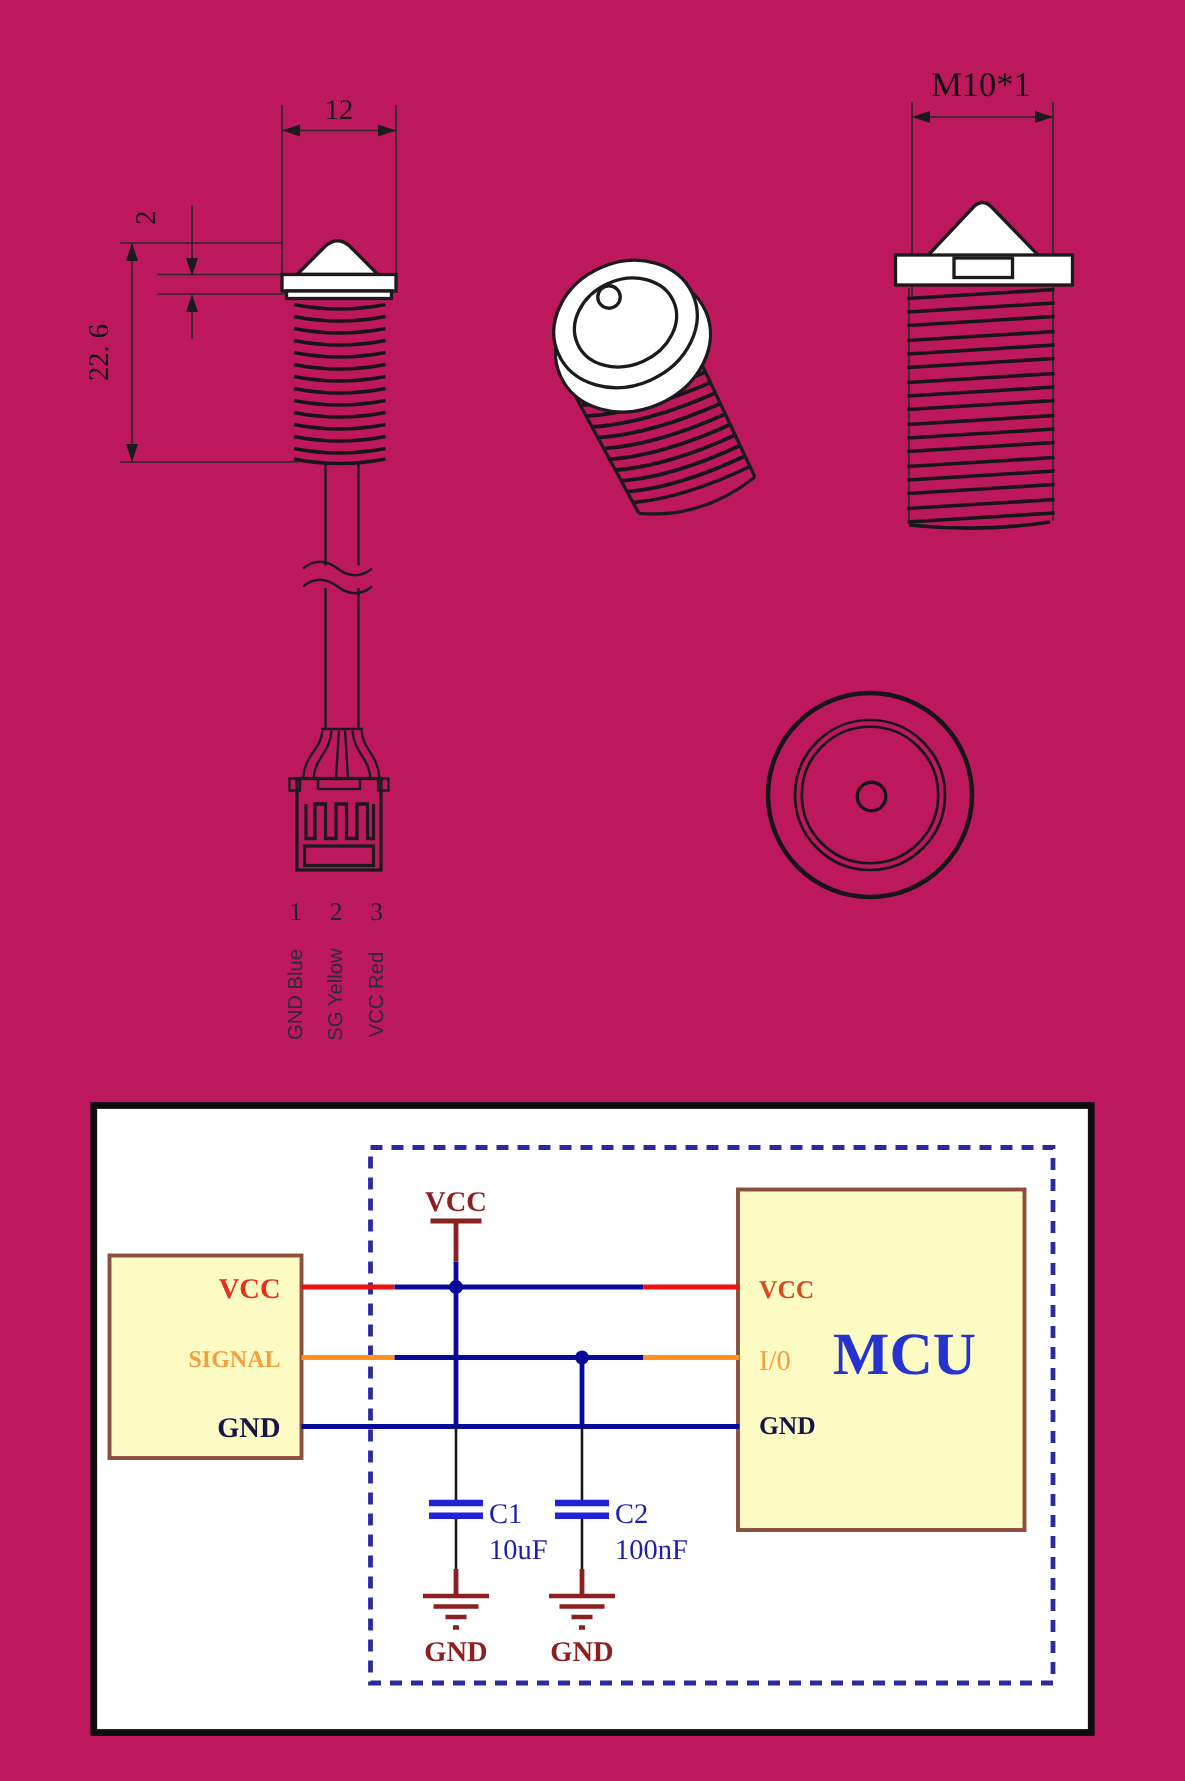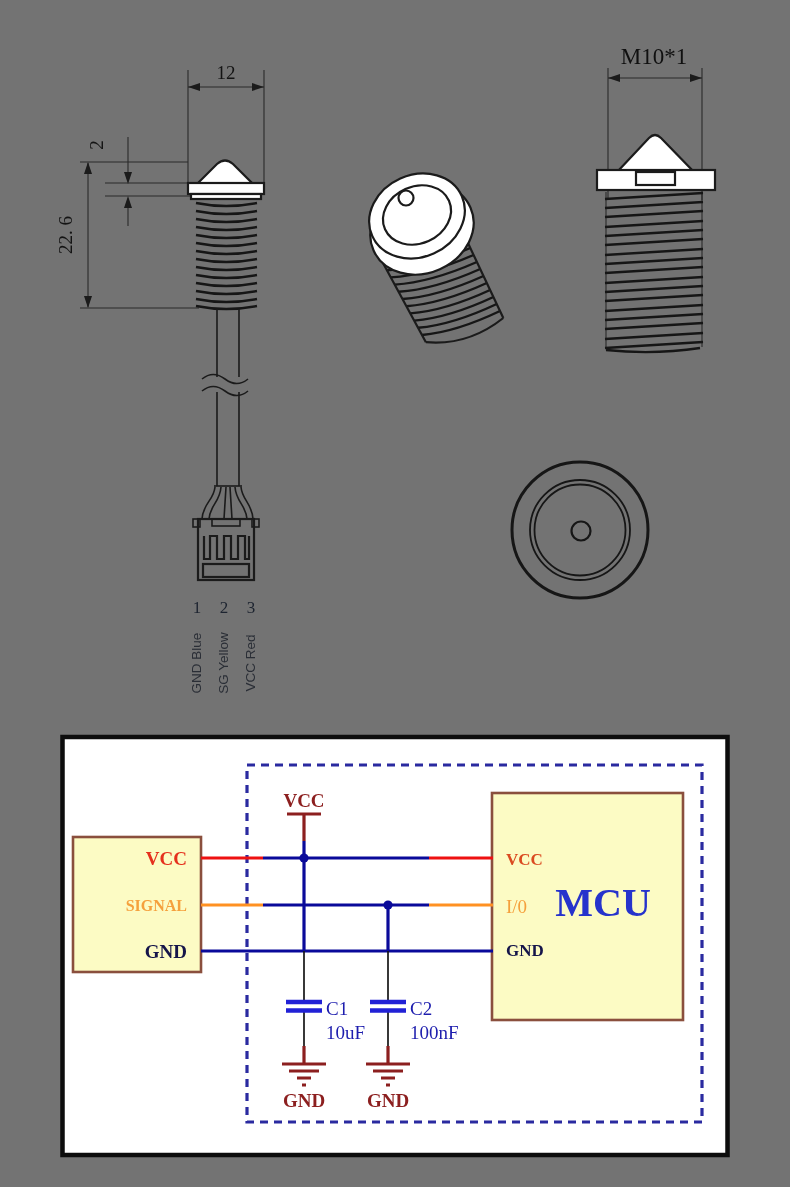--- a/index.html
+++ b/index.html
@@ -1,16 +1,16 @@
 <!DOCTYPE html>
 <html><head>
 <meta charset="utf-8">
 <style>
   html,body{margin:0;padding:0;background:#ffffff;}
-  #page{position:relative;width:790px;height:1187px;background:#737373;overflow:hidden;
+  #page{position:relative;width:790px;height:1187px;background:#be185d;overflow:hidden;
         font-family:"Liberation Serif", serif;}
   svg{position:absolute;left:0;top:0;}
   .ln   {stroke:#1b1b1b;stroke-width:1.6;fill:none;}
   .ln2  {stroke:#1b1b1b;stroke-width:2.2;fill:none;}
   .lnw  {stroke:#1b1b1b;stroke-width:2.2;fill:#ffffff;}
   .thin {stroke:#2a2a2a;stroke-width:1.1;fill:none;}
   .thread{stroke:#161616;stroke-width:2.4;fill:none;}
   .arrow{fill:#1b1b1b;stroke:none;}
   .dimtxt{font-family:"Liberation Serif", serif;font-size:19px;fill:#141414;}
   .m10txt{font-family:"Liberation Serif", serif;font-size:23px;fill:#101010;}

